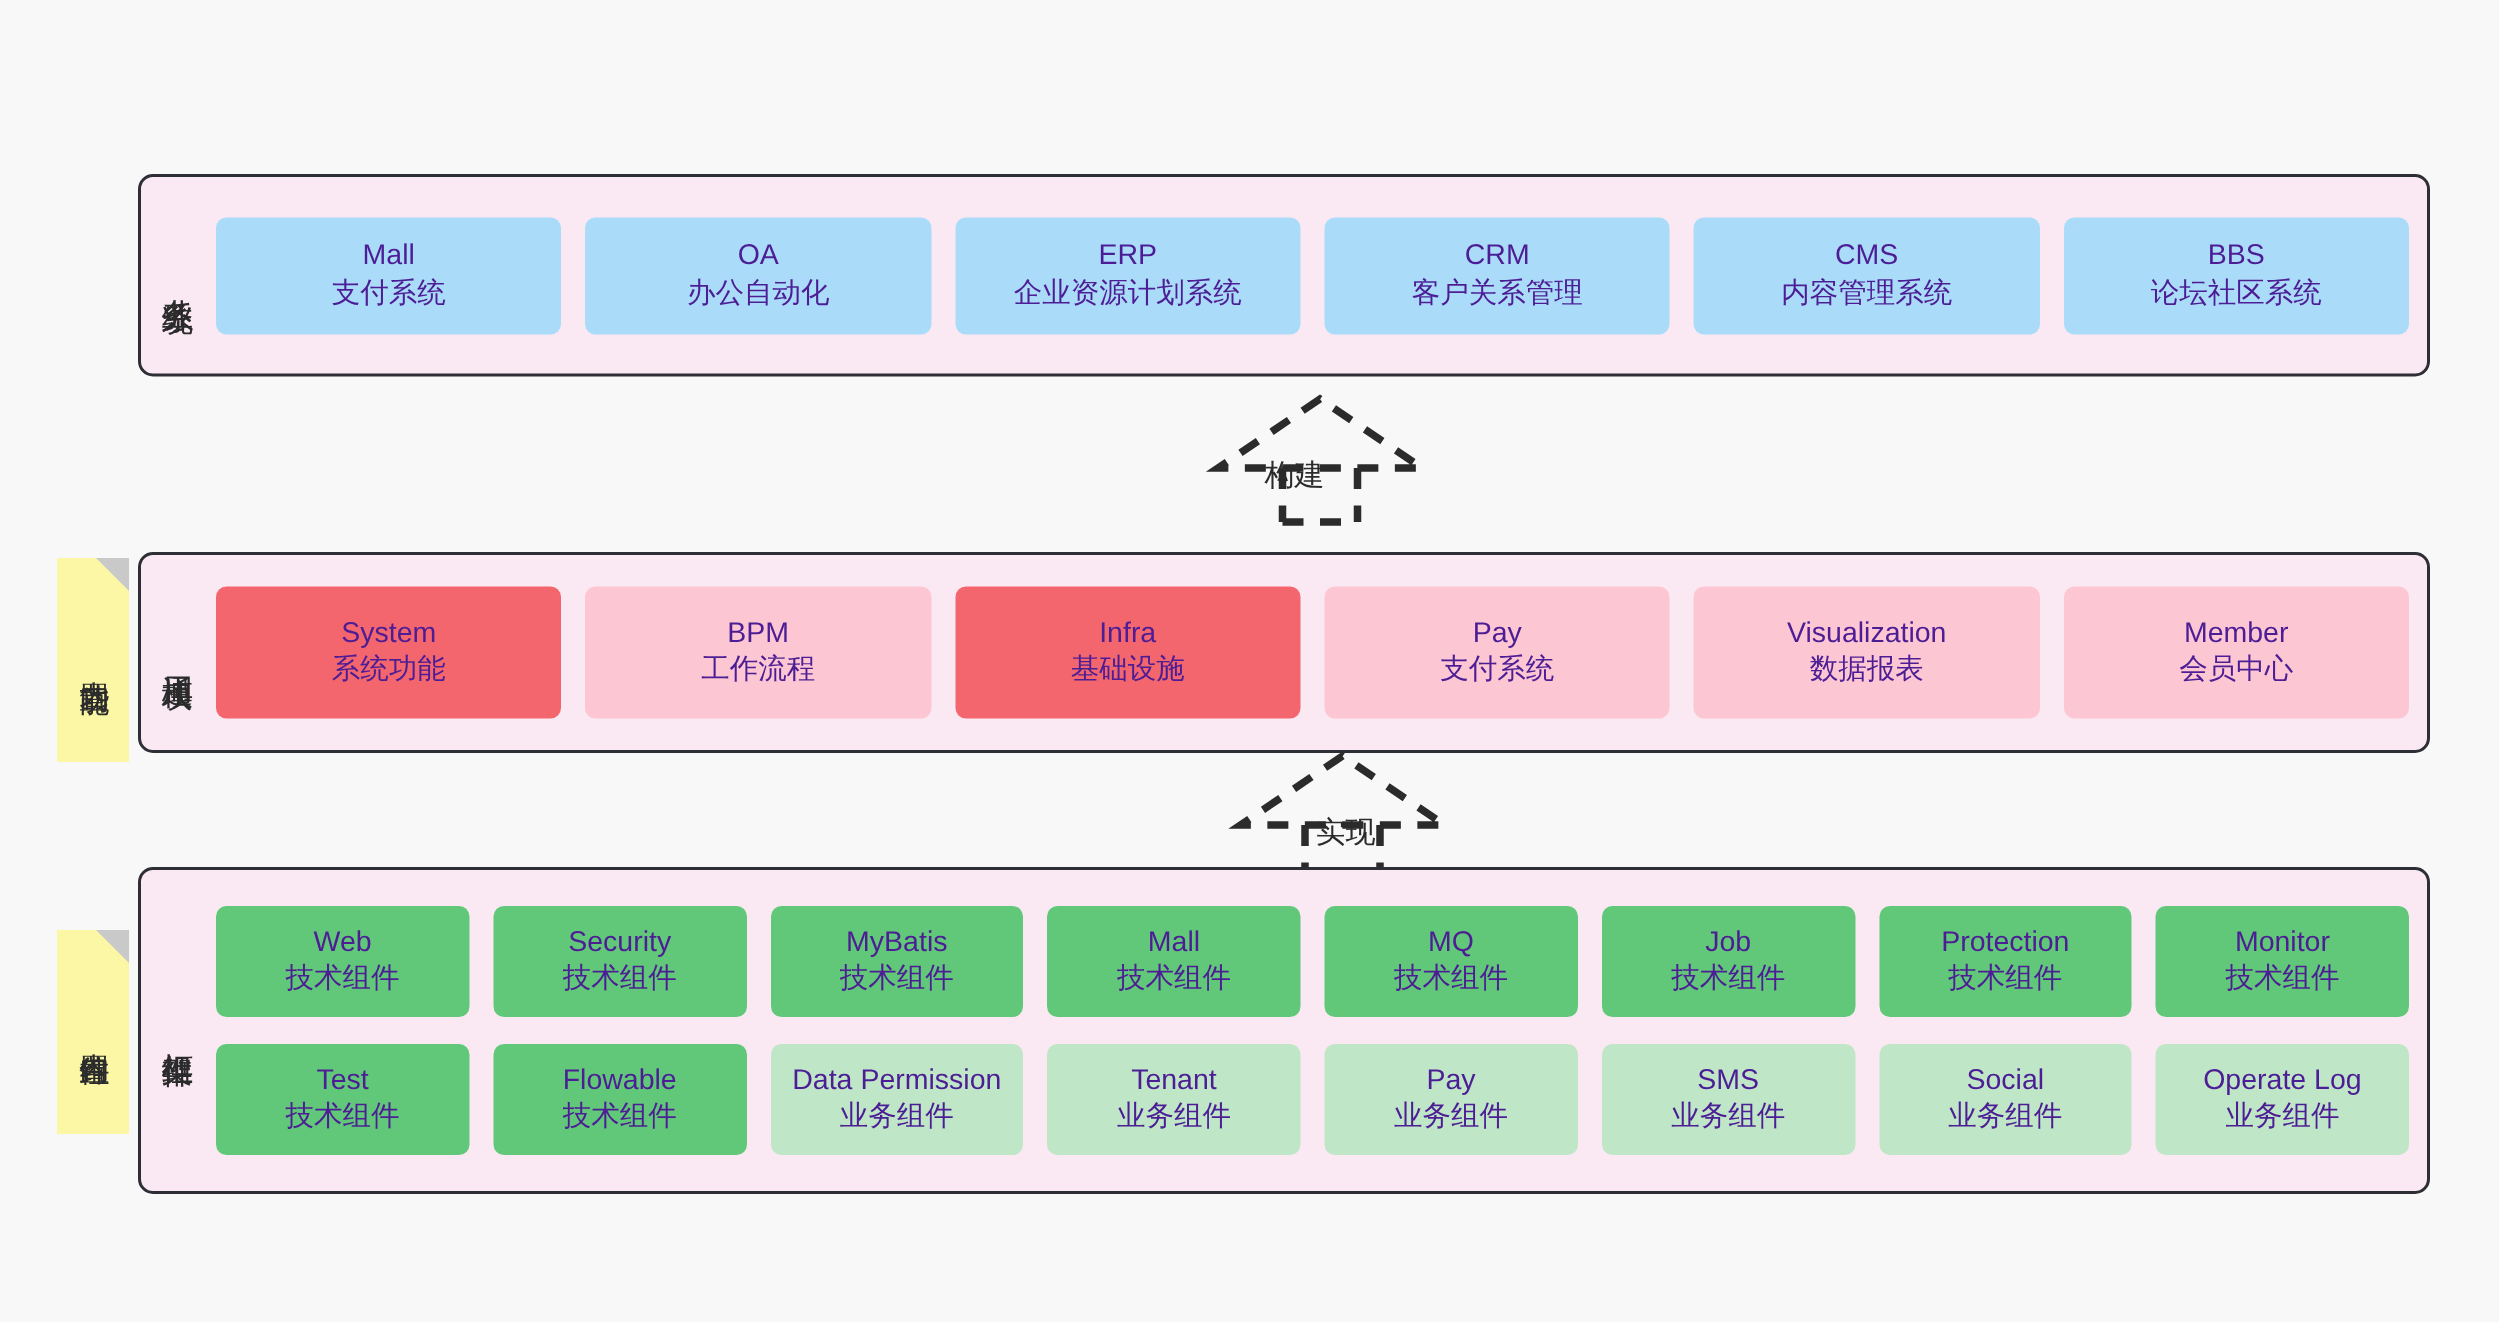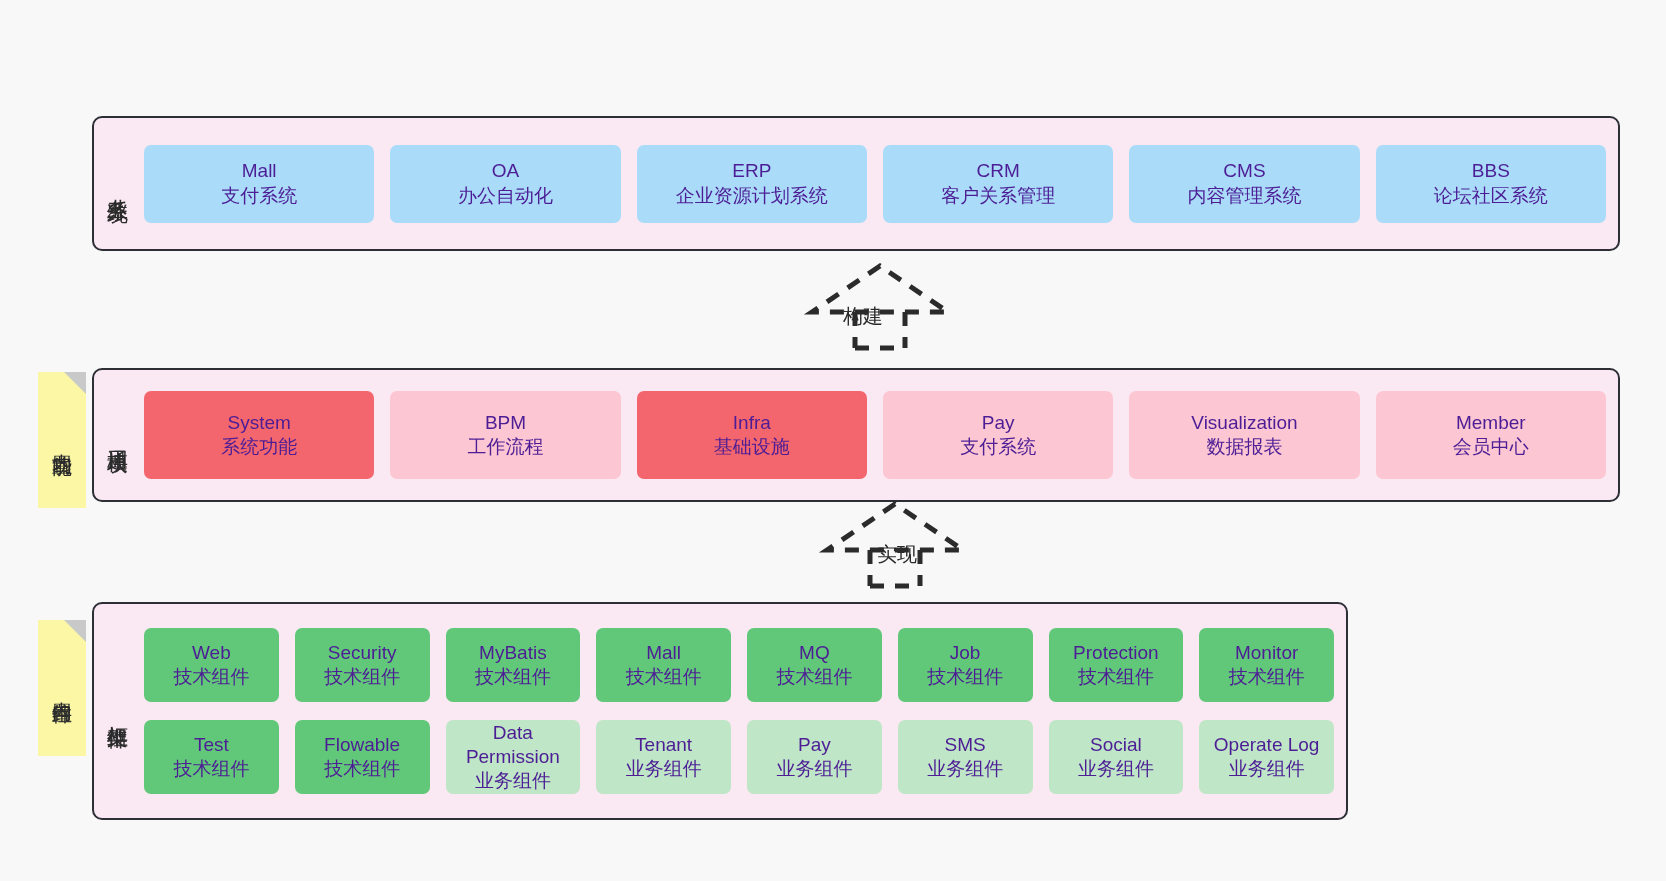--- a/index.html
+++ b/index.html
@@ -220,21 +220,21 @@
       <path d="M80 4 L12 50 L148 50 Z" stroke="#2b2b2b" stroke-width="5" stroke-dasharray="14 11" fill="#f8f8f8"></path>
       <path d="M55 50 L55 86 M105 50 L105 86 M55 86 L105 86" stroke="#2b2b2b" stroke-width="5" stroke-dasharray="14 11" fill="none"></path>
     </svg>
     <span class="arrow-label" style="left:43px; top:41px;margin-left:19px;">实现</span>
   </div>
 
   <div class="note" style="left:38px; top:620px; width:48px; height:136px;">
     <span>内置组件</span>
   </div>
 
-  <div class="band" style="left:92px; top:578px; width:1256px; height:218px;margin-top:24px;">
+  <div class="band" style="left:92px; top:578px; width:1528px; height:218px;">
     <div class="band-title">框架组件</div>
     <div class="band-body">
 
       <div class="row">
         <div class="card c-green">
           <span class="en">Web</span>
           <span class="cn">技术组件</span>
         </div>
         <div class="card c-green">
           <span class="en">Security</span>

